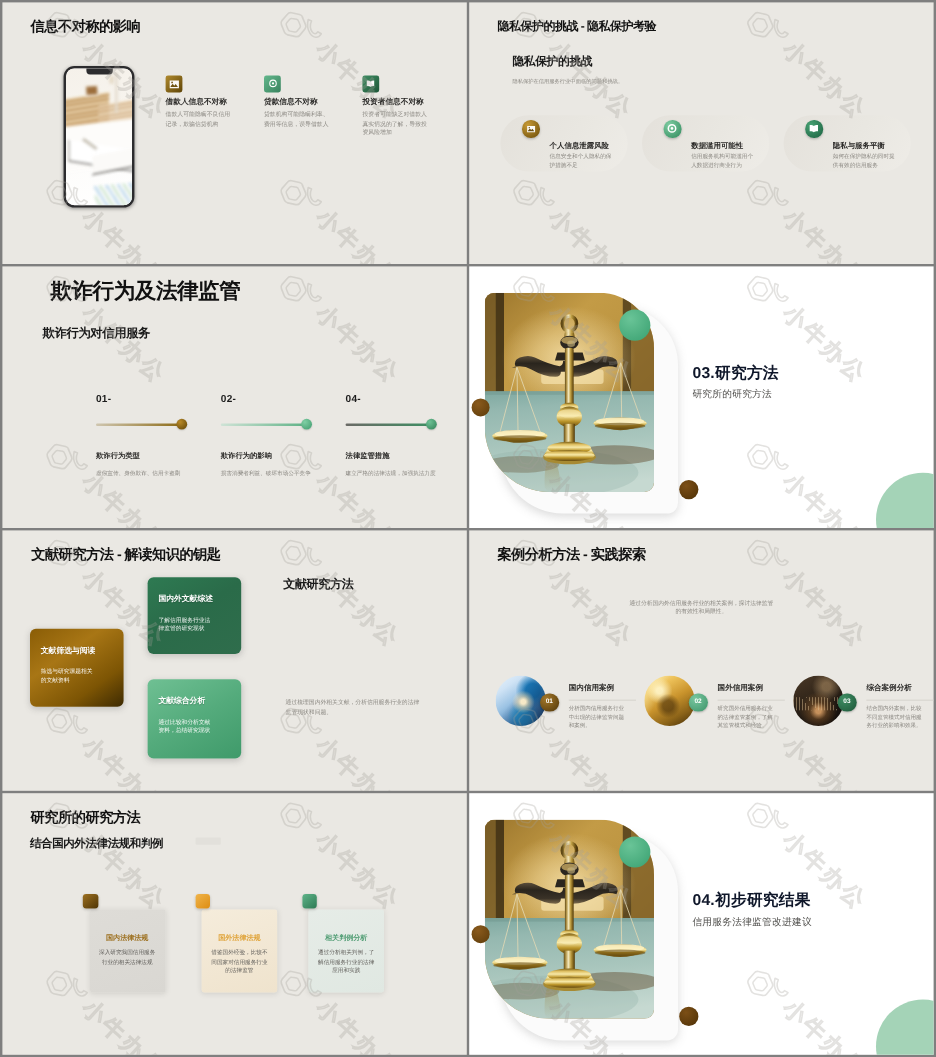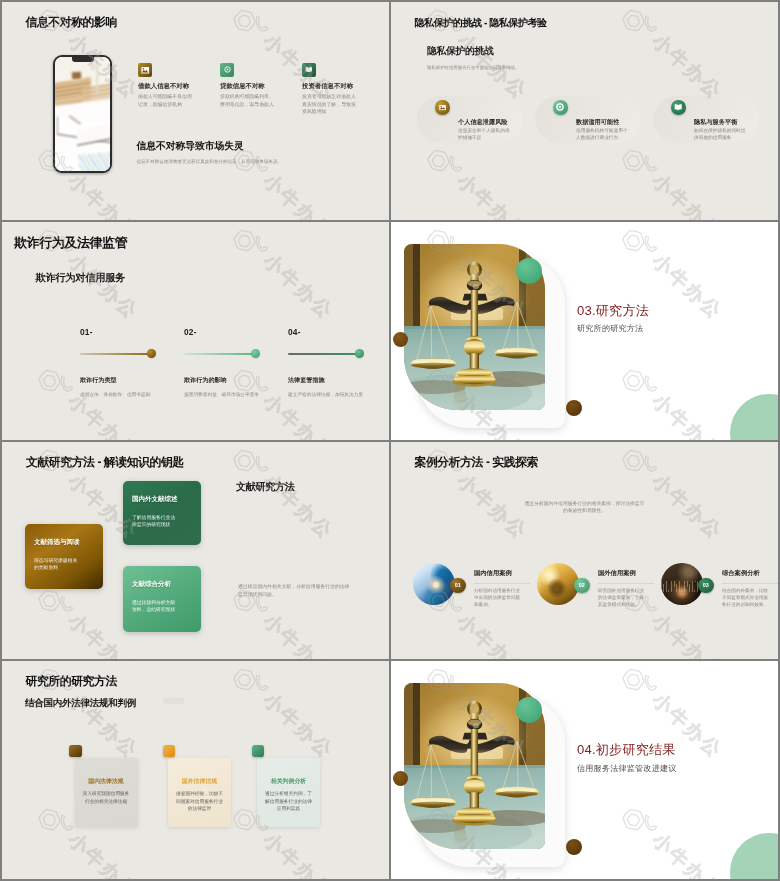--- a/index.html
+++ b/index.html
@@ -83,21 +83,21 @@
 #s2 .s2-card:nth-child(1){left:26px}
 #s2 .s2-card:nth-child(2){left:144px}
 #s2 .s2-card:nth-child(3){left:262px}
 #s2 .circ-icon{position:absolute;left:18px;top:4px}
 #s2 .s2-ch{position:absolute;left:41px;top:22px;width:78px;font-size:6.2px;
   font-weight:700;color:#2b2a28;line-height:8px;white-space:nowrap}
 #s2 .s2-ct{position:absolute;left:41px;top:32px;width:52px;font-size:4.7px;
   color:#8a8781;line-height:6.6px}
 
 
-#s3 .s3-title{left:12px;top:14px;font-size:13px;line-height:13.5px}
+#s3 .s3-title{left:40px;top:14px;font-size:18px;line-height:13.5px}
 #s3 .s3-head{position:absolute;left:33.5px;top:49px;font-size:10.3px;font-weight:700;color:#1a1a1a;letter-spacing:-0.35px}
 #s3 .s3-steps{position:absolute;inset:0}
 #s3 .s3-step{position:absolute;top:105px;width:112px}
 #s3 .s3-step:nth-child(1){left:78px}
 #s3 .s3-step:nth-child(2){left:182px}
 #s3 .s3-step:nth-child(3){left:286px}
 #s3 .s3-num{font-size:8.4px;font-weight:700;color:#1c1c1c;letter-spacing:.2px;line-height:10px}
 #s3 .s3-line{position:absolute;left:0;top:26.5px;width:72px;height:1.5px;border-radius:1px}
 #s3 .s3-dot{position:absolute;left:67px;top:22px;width:9.4px;height:9.4px;border-radius:50%;
   box-shadow:0 .6px 1.4px rgba(0,0,0,.2)}
@@ -116,21 +116,21 @@
 .scales-svg{display:block;width:141px;height:166px}
 .sec-dot-green{position:absolute;left:125px;top:36px;width:26px;height:26px;border-radius:50%;
   background:radial-gradient(circle at 36% 30%,#69c497,#39a070);z-index:3}
 .sec-dot-brown-l{position:absolute;left:2px;top:110px;width:15px;height:15px;border-radius:50%;
   background:radial-gradient(circle at 36% 30%,#8a5a1c,#5c3b0a);z-index:3}
 .sec-dot-brown-b{position:absolute;left:175px;top:178px;width:16px;height:16px;border-radius:50%;
   background:radial-gradient(circle at 36% 30%,#7c4f16,#4d3006);z-index:3}
 
 
 
-.sec-t{position:absolute;left:186px;top:80px;font-size:13.1px;font-weight:400;color:#7f1d1d;
+.sec-t{position:absolute;left:186px;top:80px;font-size:13.1px;font-weight:700;color:#0f172a;
   letter-spacing:.2px;white-space:nowrap}
 .sec-s{position:absolute;left:186px;top:101.5px;font-size:8.1px;color:#4e4d4a;
   letter-spacing:.2px;white-space:nowrap}
 .corner-green{position:absolute;right:-30px;bottom:-32px;width:78px;height:78px;
   border-radius:50%;background:#a4d3b7;z-index:1}
 
 
 #s5 .s5-title{left:24px;top:14px;font-size:11.85px;line-height:13.5px}
 #s5 .s5-c{position:absolute;border-radius:5px;color:#fff;
   box-shadow:0 1.5px 5px rgba(90,90,90,.28)}
@@ -284,24 +284,20 @@
       </div>
       <div class="s1-feat">
         <span class="sq-icon" style="background:linear-gradient(135deg,#3f8d63,#1e5637)">
           <svg viewBox="0 0 24 24" width="9.5" height="9.5">
               <path d="M12 7.2C9.8 5.4 6.6 5 4.2 5.4v11.4c2.4-.5 5.6 0 7.8 1.8 2.2-1.8 5.4-2.3 7.8-1.8V5.4C17.4 5 14.2 5.4 12 7.2z" fill="#fff"></path>
             </svg>
         </span>
         <div class="s1-fh">投资者信息不对称</div>
         <div class="s1-ft">投资者可能缺乏对借款人真实情况的了解，导致投资风险增加</div>
       </div>
-    </div>
-    <div class="s1-foot">
-      <div class="s1-foot-h">信息不对称导致市场失灵</div>
-      <div class="s1-foot-t">信息不对称会使消费者无法获得真实和充分的信息，从而导致市场失灵。</div>
     </div>
   </div>
   <div class="slide" id="s2">
     <div class="wm">
         <div class="wmi" style="left:50px;top:0px">
           <svg class="wm-logo" viewBox="-2 0 64 50" width="36.5" height="28.5" aria-hidden="true">
             <path d="M18.8 10.2 L29.6 15.2 q3.4 1.6 3.6 5.3 L33.8 32.1 q.2 3.7 -3 5.6 L20.4 43.8 q-3.2 1.9 -6.5 .2 L3.4 38.8 Q.2 37.2 0 33.5 L-.2 21.6 q-.2 -3.7 3 -5.6 L13.2 10.1 q3.2 -1.9 6.5 .1 z" fill="none" stroke="rgba(163,160,152,.30)" stroke-width="2.4" stroke-linejoin="round"></path>
             <path d="M18.4 18.2 L24.5 21.1 q1.9 .9 2 3 L26.7 30.8 q.1 2.1 -1.7 3.1 L19.2 37.4 q-1.8 1.1 -3.7 .1 L9.4 34.6 Q7.5 33.7 7.4 31.6 L7.3 24.9 q-.1 -2.1 1.7 -3.1 L14.7 18.2 q1.8 -1.1 3.7 0 z" fill="none" stroke="rgba(163,160,152,.30)" stroke-width="2.2" stroke-linejoin="round"></path>
             <path d="M27.5 7 q5.5 10.4 15.6 13.4 q6.4 1.9 10.4 -2 q3.3 -3.2 2.2 -8.6 l-5.8 1.3 q.6 3.1 -1 4.6 q-2 1.9 -5.3 .9 Q35.6 14.4 32.6 5.4 z" fill="none" stroke="rgba(163,160,152,.30)" stroke-width="2.3" stroke-linejoin="round" stroke-linecap="round"></path>
           </svg>

